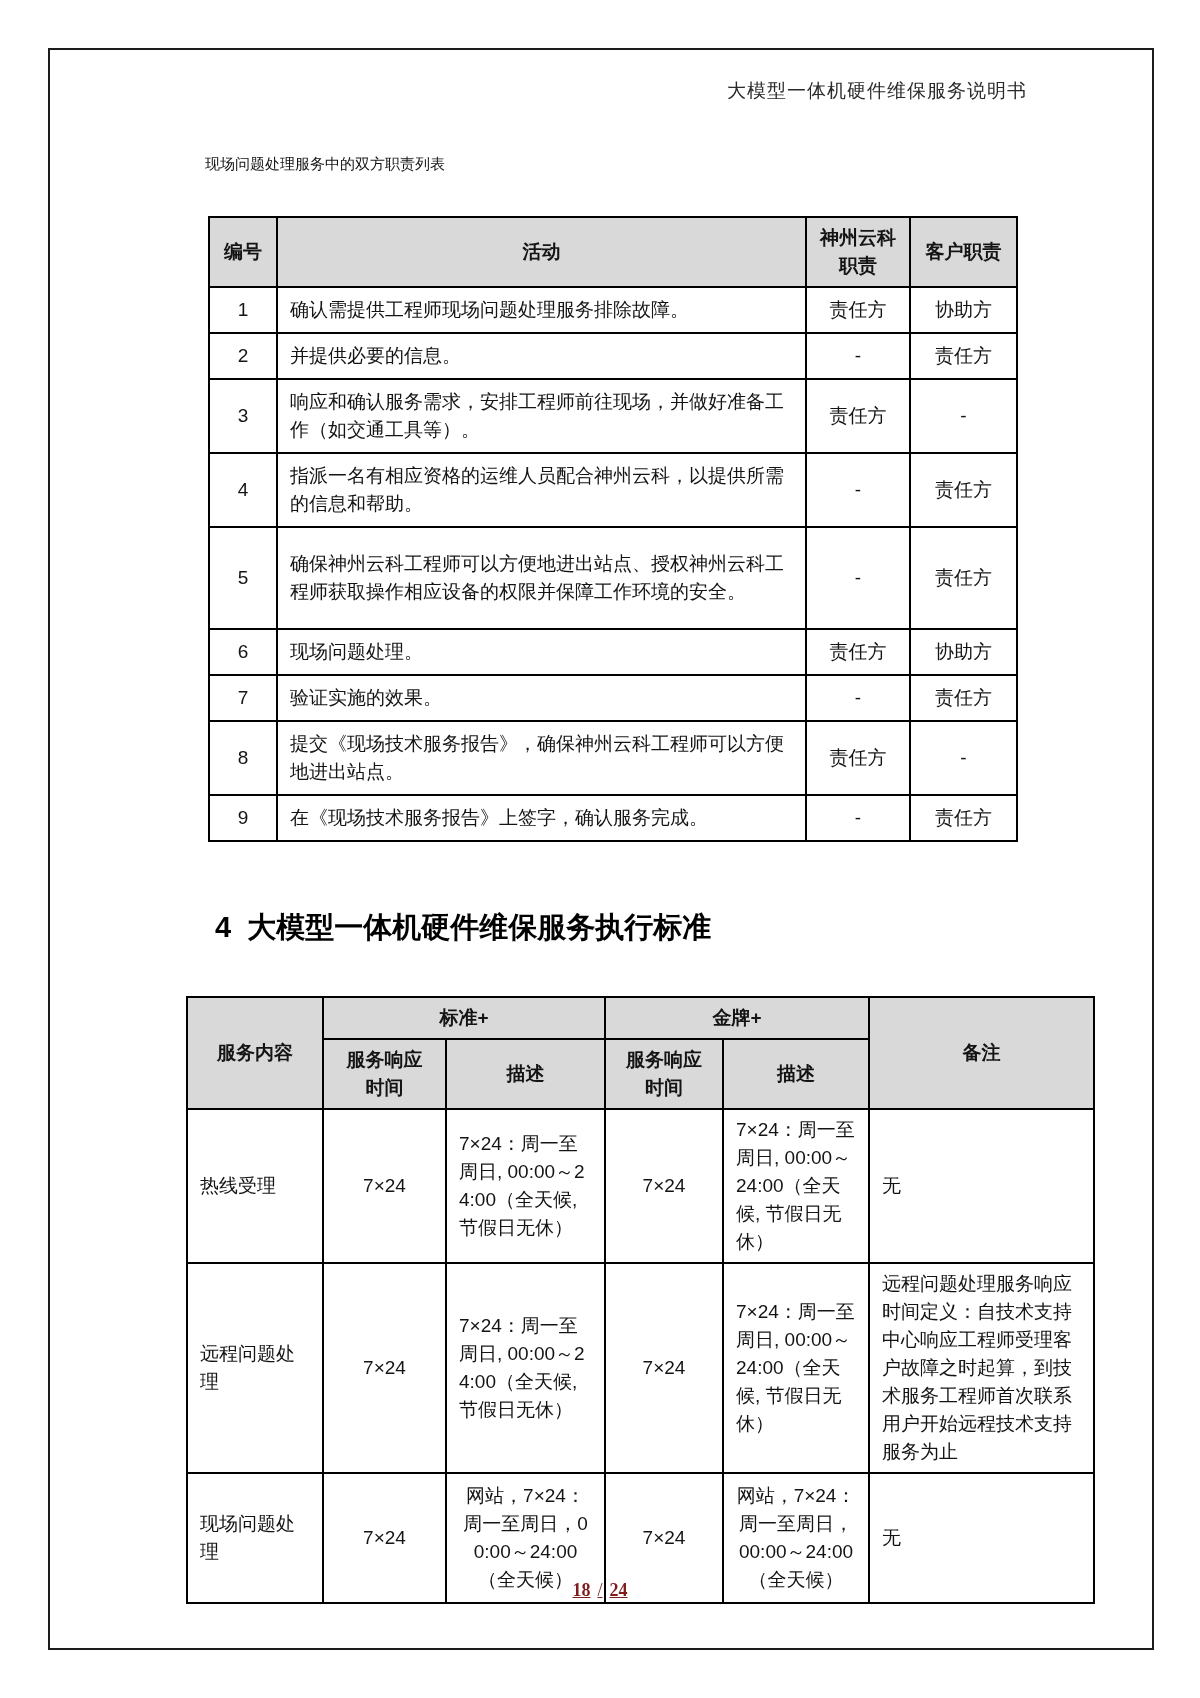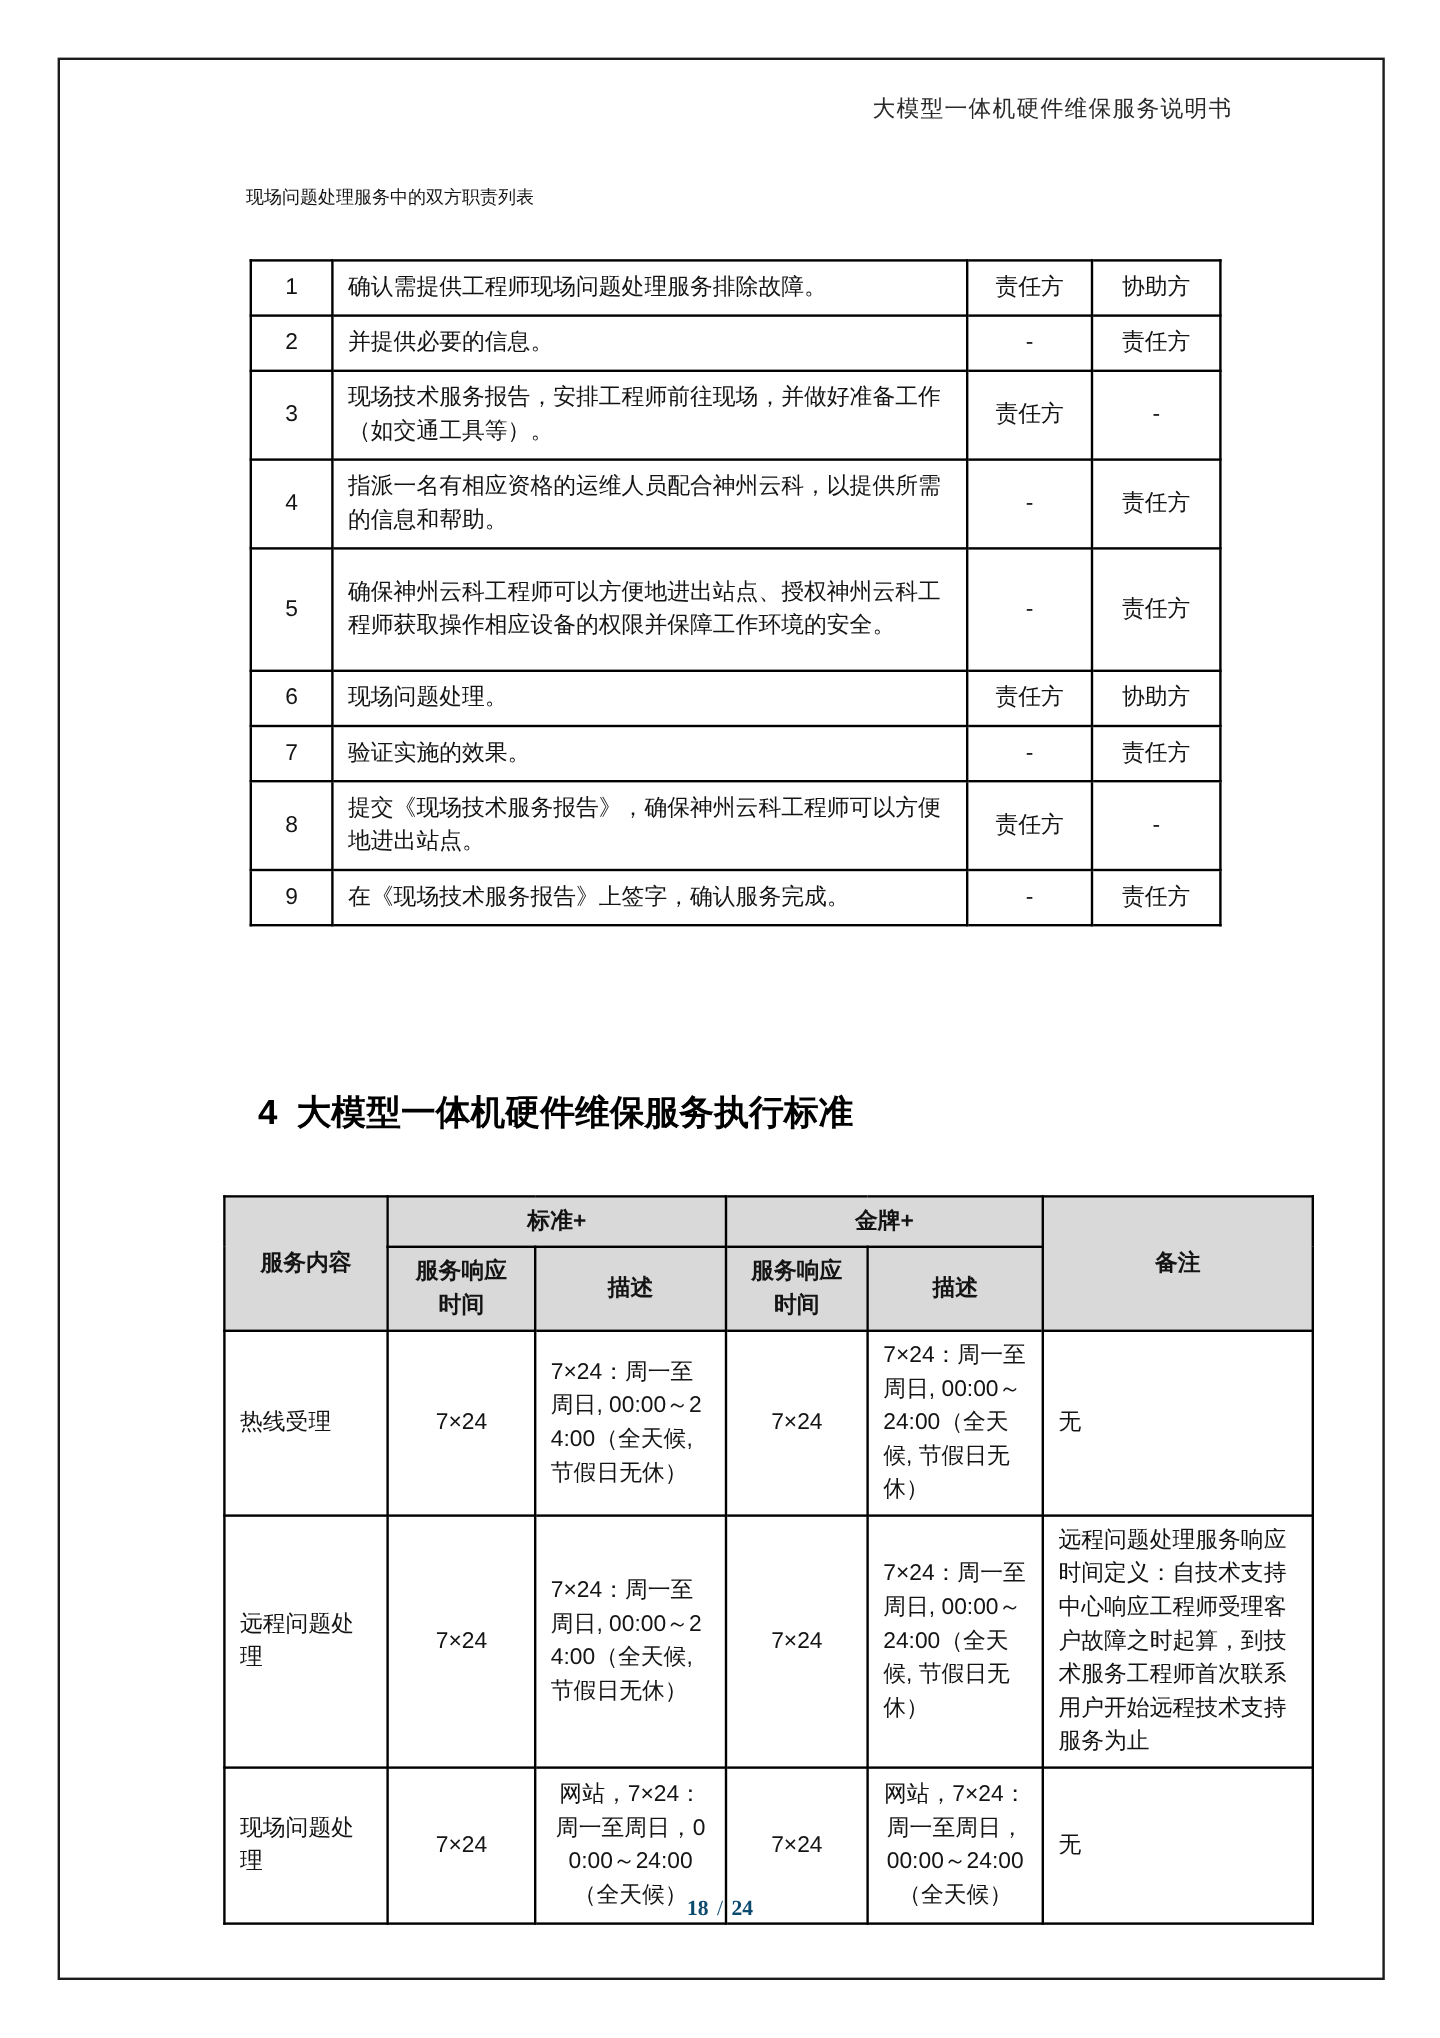--- a/index.html
+++ b/index.html
@@ -69,21 +69,22 @@
   }
   .section-heading .sec-num{margin-right:16px;font-weight:bold;}
   .doc-footer{
     position:absolute;
     left:0; top:1580px;
     width:1200px;
     text-align:center;
     font-family:"Liberation Serif","DejaVu Serif",serif;
     font-size:18px;
     font-weight:bold;
-    color:#0c4a6e;
+    color:#7f1d1d;
+    text-decoration:underline;
   }
   .doc-footer .sep{font-weight:normal;margin:0 7px;}
 </style>
 </head>
 <body>
 
 <div class="page">
   <div class="page-border"></div>
 
   <div class="doc-header">大模型一体机硬件维保服务说明书</div>
@@ -91,35 +92,42 @@
   <div class="table1-caption">现场问题处理服务中的双方职责列表</div>
 
   <table class="doc-table t1">
     <colgroup>
       <col style="width:68px">
         <col style="width:529px">
         <col style="width:104px">
         <col style="width:107px">
     </colgroup>
     <tbody>
+        <tr class="h66">
+      <th>编号</th>
+      <th>活动</th>
+      <th class="pre">神州云科
+职责</th>
+      <th>客户职责</th>
+    </tr>
     <tr class="h46">
       <td class="c-ctr">1</td>
       <td class="c-left">确认需提供工程师现场问题处理服务排除故障。</td>
       <td class="c-ctr">责任方</td>
       <td class="c-ctr">协助方</td>
     </tr>
     <tr class="h46">
       <td class="c-ctr">2</td>
       <td class="c-left">并提供必要的信息。</td>
       <td class="c-ctr">-</td>
       <td class="c-ctr">责任方</td>
     </tr>
     <tr class="h74">
       <td class="c-ctr">3</td>
-      <td class="c-left">现场技术服务报告，安排工程师前往现场，并做好准备工作（如交通工具等）。</td>
+      <td class="c-left">响应和确认服务需求，安排工程师前往现场，并做好准备工作（如交通工具等）。</td>
       <td class="c-ctr">责任方</td>
       <td class="c-ctr">-</td>
     </tr>
     <tr class="h74">
       <td class="c-ctr">4</td>
       <td class="c-left">指派一名有相应资格的运维人员配合神州云科，以提供所需的信息和帮助。</td>
       <td class="c-ctr">-</td>
       <td class="c-ctr">责任方</td>
     </tr>
     <tr class="h102">

